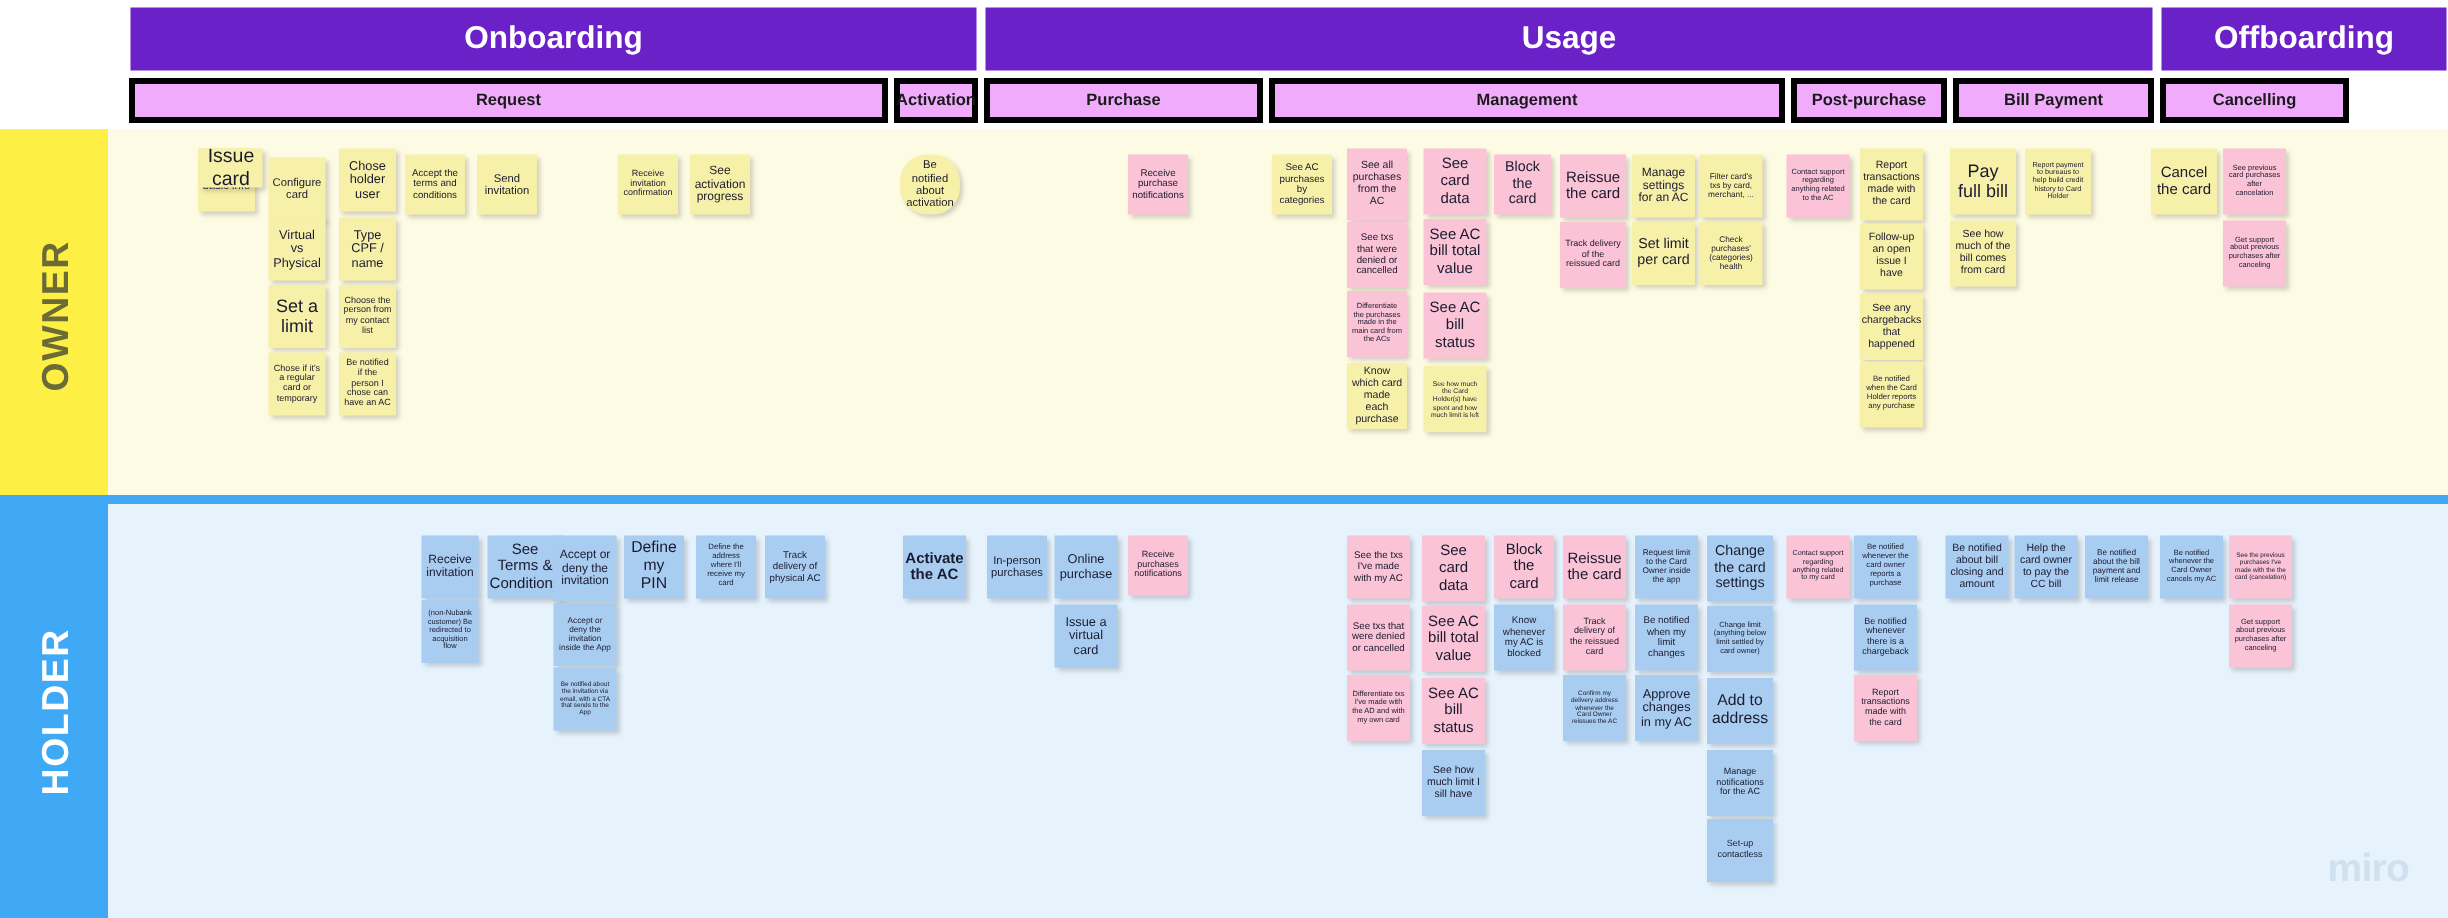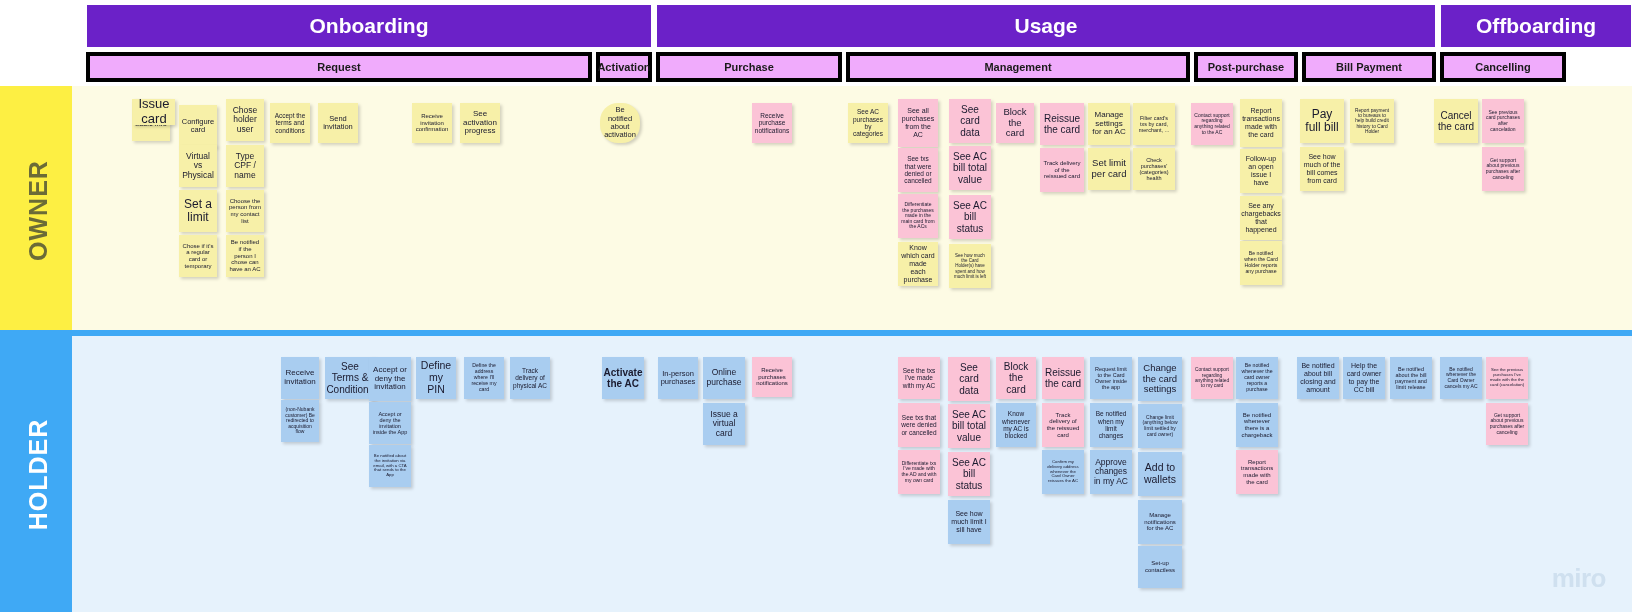--- a/index.html
+++ b/index.html
@@ -208,21 +208,21 @@
       <div class="note n-pink" style="left: 996px; top: 357px; width: 40px; height: 42px; font-size: 10px;">Block the card</div>
       <div class="note n-blue" style="left: 996px; top: 403px; width: 40px; height: 44px; font-size: 6.5px;">Know whenever my AC is blocked</div>
       <div class="note n-pink" style="left: 1042px; top: 357px; width: 42px; height: 42px; font-size: 10px;">Reissue the card</div>
       <div class="note n-pink" style="left: 1042px; top: 403px; width: 42px; height: 44px; font-size: 6px;">Track delivery of the reissued card</div>
       <div class="note n-blue" style="left: 1042px; top: 450px; width: 42px; height: 44px; font-size: 4.3px;">Confirm my delivery address whenever the Card Owner reissues the AC</div>
       <div class="note n-blue" style="left: 1090px; top: 357px; width: 42px; height: 42px; font-size: 5.5px;">Request limit to the Card Owner inside the app</div>
       <div class="note n-blue" style="left: 1090px; top: 403px; width: 42px; height: 44px; font-size: 6.5px;">Be notified when my limit changes</div>
       <div class="note n-blue" style="left: 1090px; top: 450px; width: 42px; height: 44px; font-size: 8.5px;">Approve changes in my AC</div>
       <div class="note n-blue" style="left: 1138px; top: 357px; width: 44px; height: 44px; font-size: 9.5px;">Change the card settings</div>
       <div class="note n-blue" style="left: 1138px; top: 404px; width: 44px; height: 44px; font-size: 5px;">Change limit (anything below limit settled by card owner)</div>
-      <div class="note n-blue" style="left: 1138px; top: 452px; width: 44px; height: 44px; font-size: 10.5px;">Add to wallets</div>
+      <div class="note n-blue" style="left: 1138px; top: 452px; width: 44px; height: 44px; font-size: 10.5px;">Add to address</div>
       <div class="note n-blue" style="left: 1138px; top: 500px; width: 44px; height: 44px; font-size: 6px;">Manage notifications for the AC</div>
       <div class="note n-blue" style="left: 1138px; top: 546px; width: 44px; height: 42px; font-size: 6px;">Set-up contactless</div>
       <div class="note n-pink" style="left: 1191px; top: 357px; width: 42px; height: 42px; font-size: 4.8px;">Contact support regarding anything related to my card</div>
       <div class="note n-blue" style="left: 1236px; top: 357px; width: 42px; height: 42px; font-size: 5.2px;">Be notified whenever the card owner reports a purchase</div>
       <div class="note n-blue" style="left: 1236px; top: 403px; width: 42px; height: 44px; font-size: 6px;">Be notified whenever there is a chargeback</div>
       <div class="note n-pink" style="left: 1236px; top: 450px; width: 42px; height: 44px; font-size: 6px;">Report transactions made with the card</div>
       <div class="note n-blue" style="left: 1297px; top: 357px; width: 42px; height: 42px; font-size: 7px;">Be notified about bill closing and amount</div>
       <div class="note n-blue" style="left: 1343px; top: 357px; width: 42px; height: 42px; font-size: 7px;">Help the card owner to pay the CC bill</div>
       <div class="note n-blue" style="left: 1390px; top: 357px; width: 42px; height: 42px; font-size: 5.5px;">Be notified about the bill payment and limit release</div>
       <div class="note n-blue" style="left: 1440px; top: 357px; width: 42px; height: 42px; font-size: 5px;">Be notified whenever the Card Owner cancels my AC</div>

